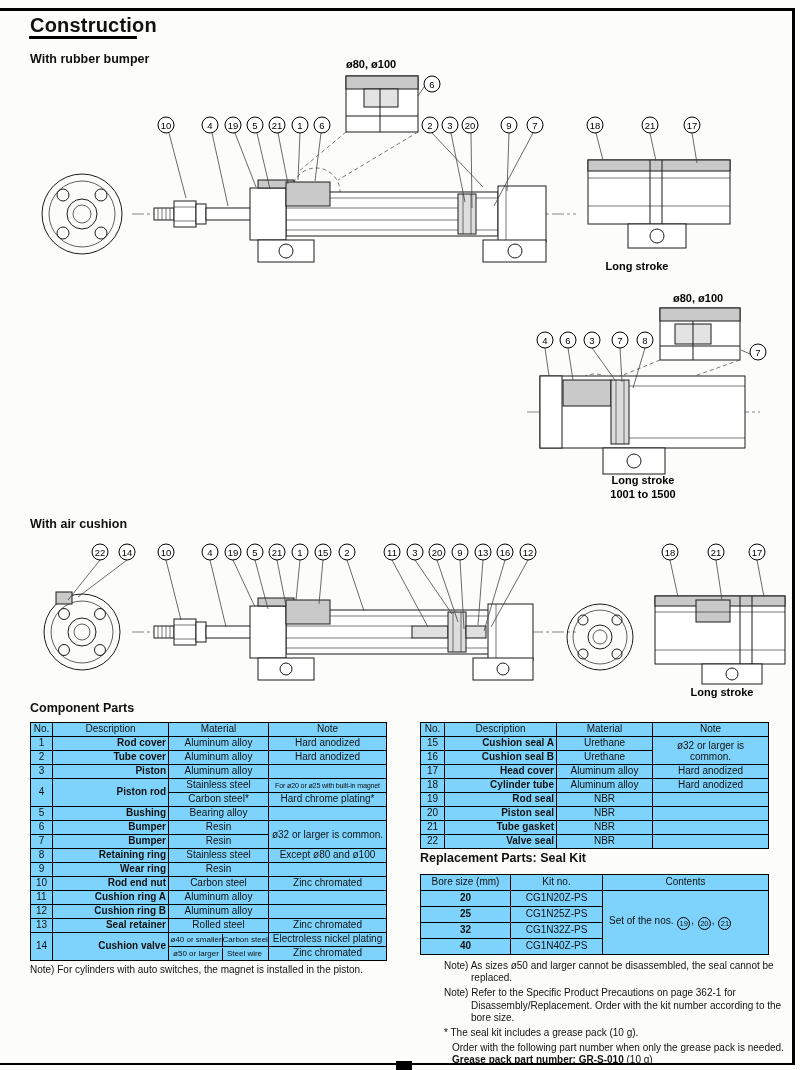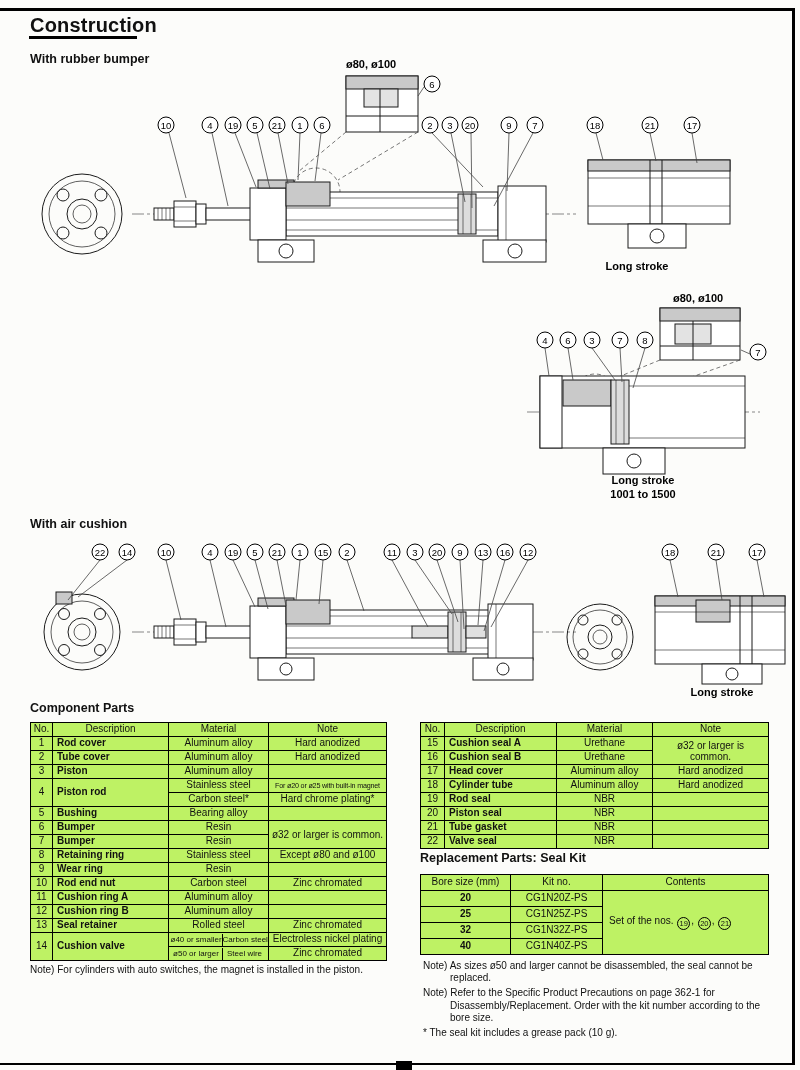--- a/index.html
+++ b/index.html
@@ -11,25 +11,25 @@
   .h-underline{position:absolute;left:29px;top:36px;width:108px;height:3px;background:#000;}
   .h-sub{position:absolute;font-size:12.5px;font-weight:bold;}
   .diag{position:absolute;font-family:"Liberation Sans", sans-serif;}
   .draw{stroke:#1b1b1b;fill:none;stroke-width:1;}
   .cl{stroke:#555;stroke-width:.7;stroke-dasharray:12 3 3 3;}
   .dash{stroke:#555;stroke-width:.8;stroke-dasharray:4 3;fill:none;}
   .co line{stroke:#444;stroke-width:.8;}
   .co circle{fill:#fff;stroke:#000;stroke-width:1;}
   .co text{fill:#000;font-size:9.5px;text-anchor:middle;stroke:none;}
   .dlabel{font-size:11px;font-weight:bold;fill:#000;stroke:none;}
-  table{border-collapse:collapse;table-layout:fixed;position:absolute;background:#bef264;}
+  table{border-collapse:collapse;table-layout:fixed;position:absolute;background:#7dd3fc;}
   td,th{border:1px solid #000;font-size:10px;font-weight:normal;padding:0 2px;height:13px;
         line-height:1.05;text-align:center;overflow:hidden;white-space:nowrap;}
   .kit td,.kit th{height:15px;}
-  .d{text-align:left;font-weight:bold;padding-left:4px;}
+  .d{text-align:right;font-weight:bold;padding-left:4px;}
   .sm{font-size:10px;}
   .xs{font-size:7.2px;letter-spacing:-.2px;}
   .wrap{white-space:normal;line-height:1.1;}
   .b{font-weight:bold;}
   .split{padding:0;font-size:8px;margin-top:12px;}
   .split .s1{display:inline-block;width:51px;border-right:1px solid #000;line-height:12px;}
   .split .s2{display:inline-block;width:44px;line-height:12px;}
   .contents{text-align:left;padding-left:6px;white-space:normal;}
   .cnum{display:inline-block;width:11px;height:11px;border:1px solid #000;border-radius:50%;
         font-size:7.5px;line-height:11px;text-align:center;vertical-align:-2px;margin:0 1px;}
@@ -633,20 +633,23 @@
           <td class="b">40</td>
           <td>CG1N40Z-PS</td>
         </tr>
   </tbody>
     </table>
 
   <div class="notes" style="left:30px;top:964px;width:362px">
     <p class="note-p">Note) For cylinders with auto switches, the magnet is installed in the piston.</p>
   </div>
 
-  <div class="notes" style="left:423px;top:960px;width:354px">
+  <div class="notes" style="left:444px;top:960px;width:354px">
     <p class="note-p">Note) As sizes ø50 and larger cannot be disassembled, the seal cannot be replaced.</p>
     <p class="note-p">Note) Refer to the Specific Product Precautions on page 362-1 for Disassembly/Replacement. Order with the kit number according to the bore size.</p>
     <p class="star-p">* The seal kit includes a grease pack (10 g).</p>
+    <p class="cont-p">
+      <span>Order with the following part number when only the grease pack is needed. </span><span class="b">Grease pack part number: GR-S-010</span><span> (10 g)</span>
+    </p>
   </div>
 
   <div class="bmark"></div>
 </div>
 
 </body></html>

